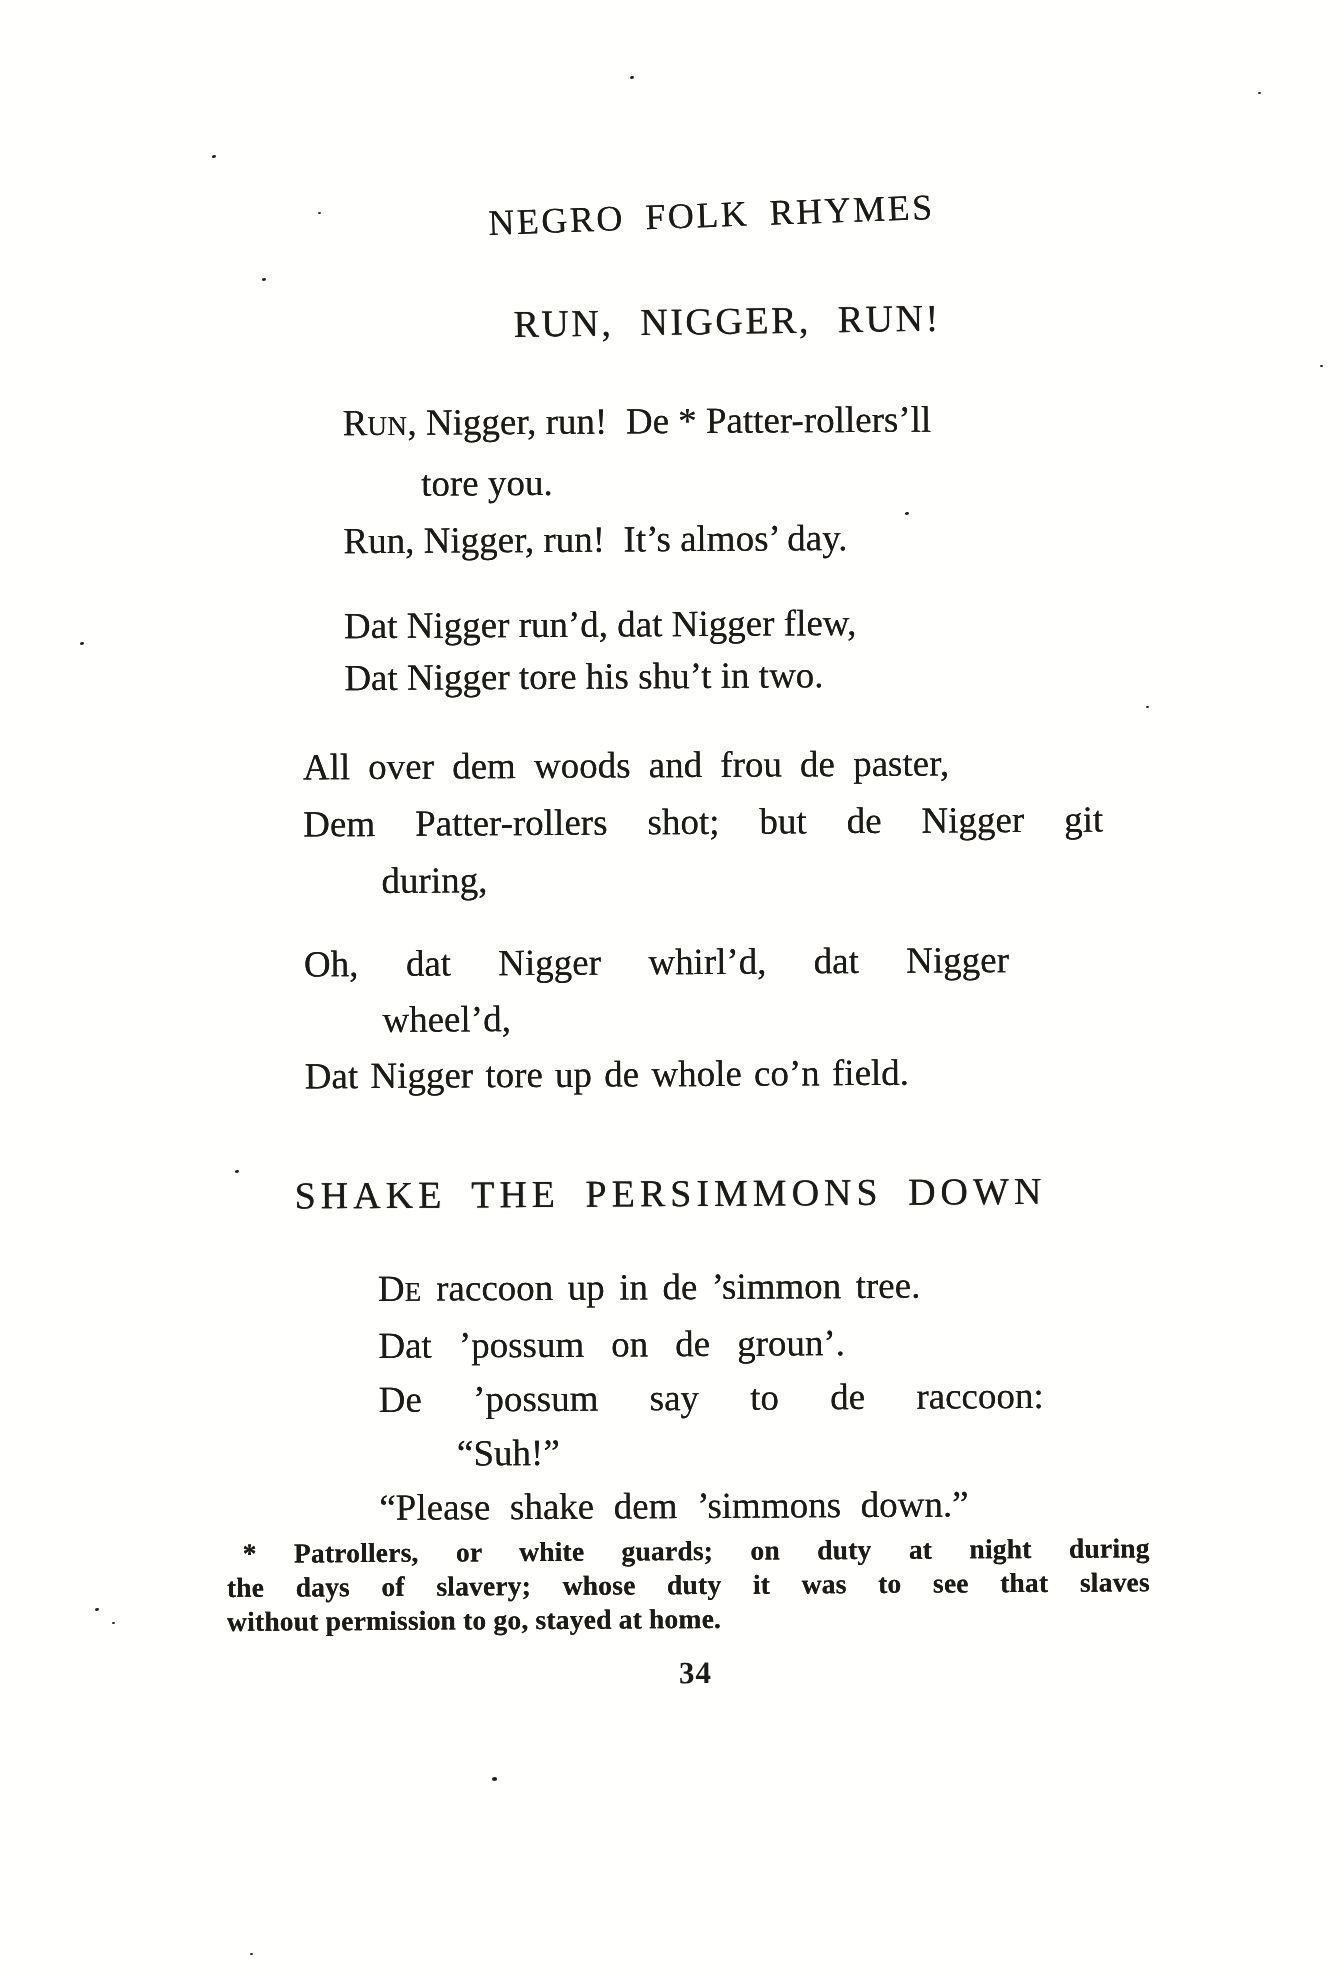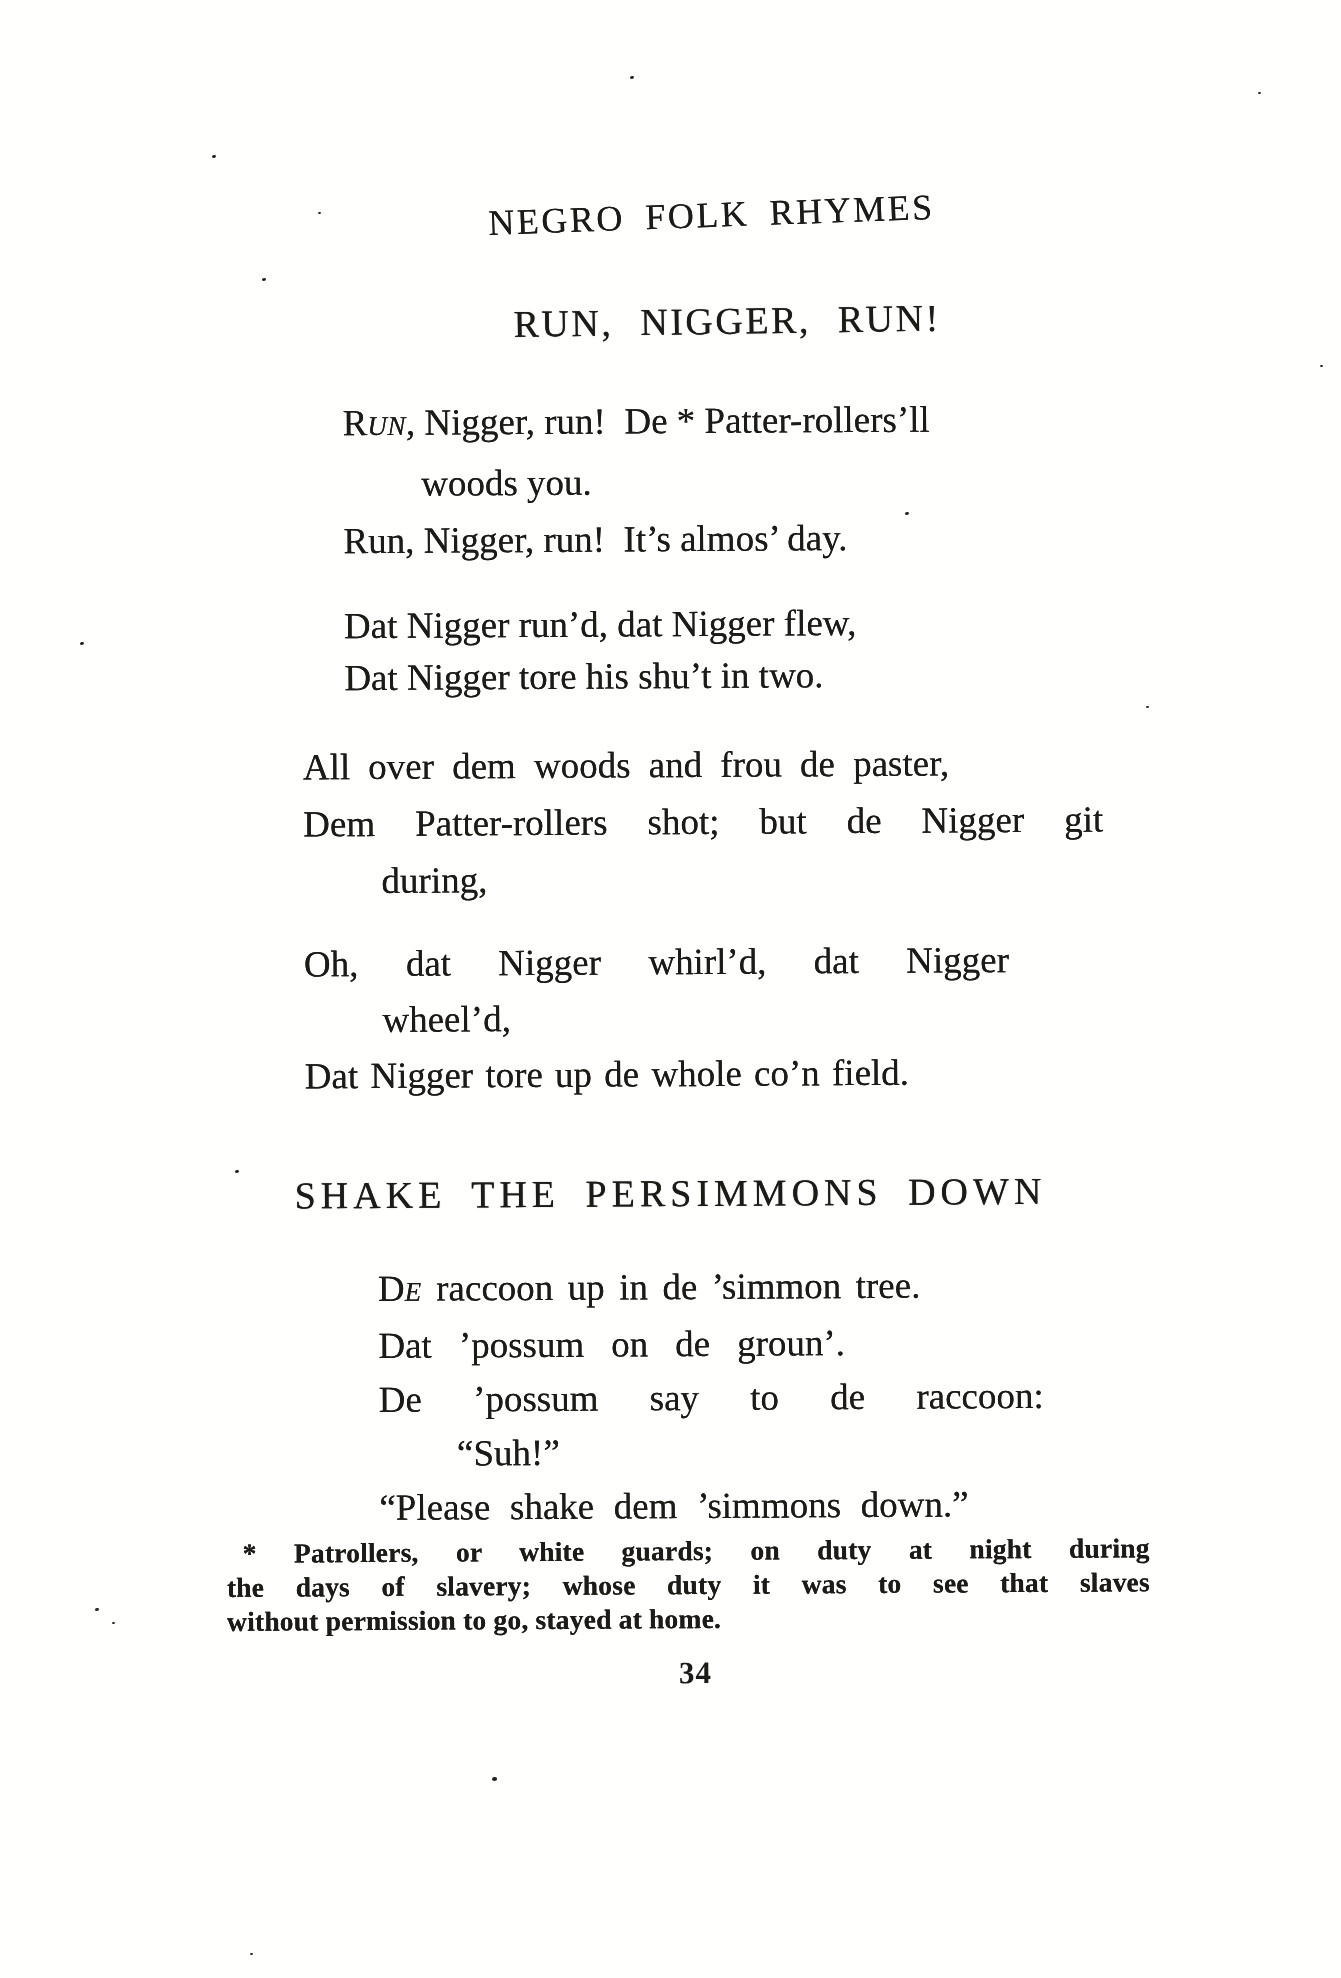--- a/index.html
+++ b/index.html
@@ -35,21 +35,21 @@
   
   .p0 .st2 .l0{word-spacing:0.24em;}
   .p0 .st2 .l1{width:800px;text-align:justify;text-align-last:justify;white-space:normal;}
   .p0 .st3 .l0{width:705px;text-align:justify;text-align-last:justify;white-space:normal;}
   .p0 .st3 .l2{word-spacing:0.08em;}
   .p1 .st0 .l0{word-spacing:0.14em;}
   .p1 .st0 .l1{word-spacing:0.48em;}
   .p1 .st0 .l2{width:665px;text-align:justify;text-align-last:justify;white-space:normal;}
   .p1 .st0 .l4{word-spacing:0.28em;}
 
-  .sc{font-size:0.73em;letter-spacing:0.5px;font-style:italic;}
+  .sc{font-size:0.73em;letter-spacing:0.5px;}
 
   .footnote{position:absolute;top:1534px;left:-18px;width:923px;
     font-size:27.5px;font-weight:bold;line-height:34px;letter-spacing:0.2px;
     text-shadow:0 0 0.4px currentColor;}
   .fn-line{white-space:normal;}
   .fl0{text-indent:16px;text-align:justify;text-align-last:justify;}
   .fl1{text-align:justify;text-align-last:justify;}
 
   .page-number{position:absolute;top:1655px;left:0;width:900px;
     text-align:center;font-size:31px;font-weight:bold;letter-spacing:1px;}
@@ -62,21 +62,21 @@
 <div class="page">
 
   <div class="textcol">
 
     <div class="running-header">NEGRO FOLK RHYMES</div>
 
     <section class="poem p0">
       <h1 class="poem-title t0">RUN, NIGGER, RUN!</h1>
     <div class="stanza st0">
           <div class="line l0"><span>R</span><span class="sc">UN</span><span>, Nigger, run!  De * Patter-rollers’ll</span></div>
-          <div class="line l1 indent"><span>woods you.</span></div>
+          <div class="line l1 indent"><span>tore you.</span></div>
           <div class="line l2"><span>Run, Nigger, run!  It’s almos’ day.</span></div>
         </div>
         <div class="stanza st1">
           <div class="line l0"><span>Dat Nigger run’d, dat Nigger flew,</span></div>
           <div class="line l1"><span>Dat Nigger tore his shu’t in two.</span></div>
         </div>
         <div class="stanza st2">
           <div class="line l0"><span>All over dem woods and frou de paster,</span></div>
           <div class="line l1"><span>Dem Patter-rollers shot; but de Nigger git</span></div>
           <div class="line l2 indent"><span>during,</span></div>

